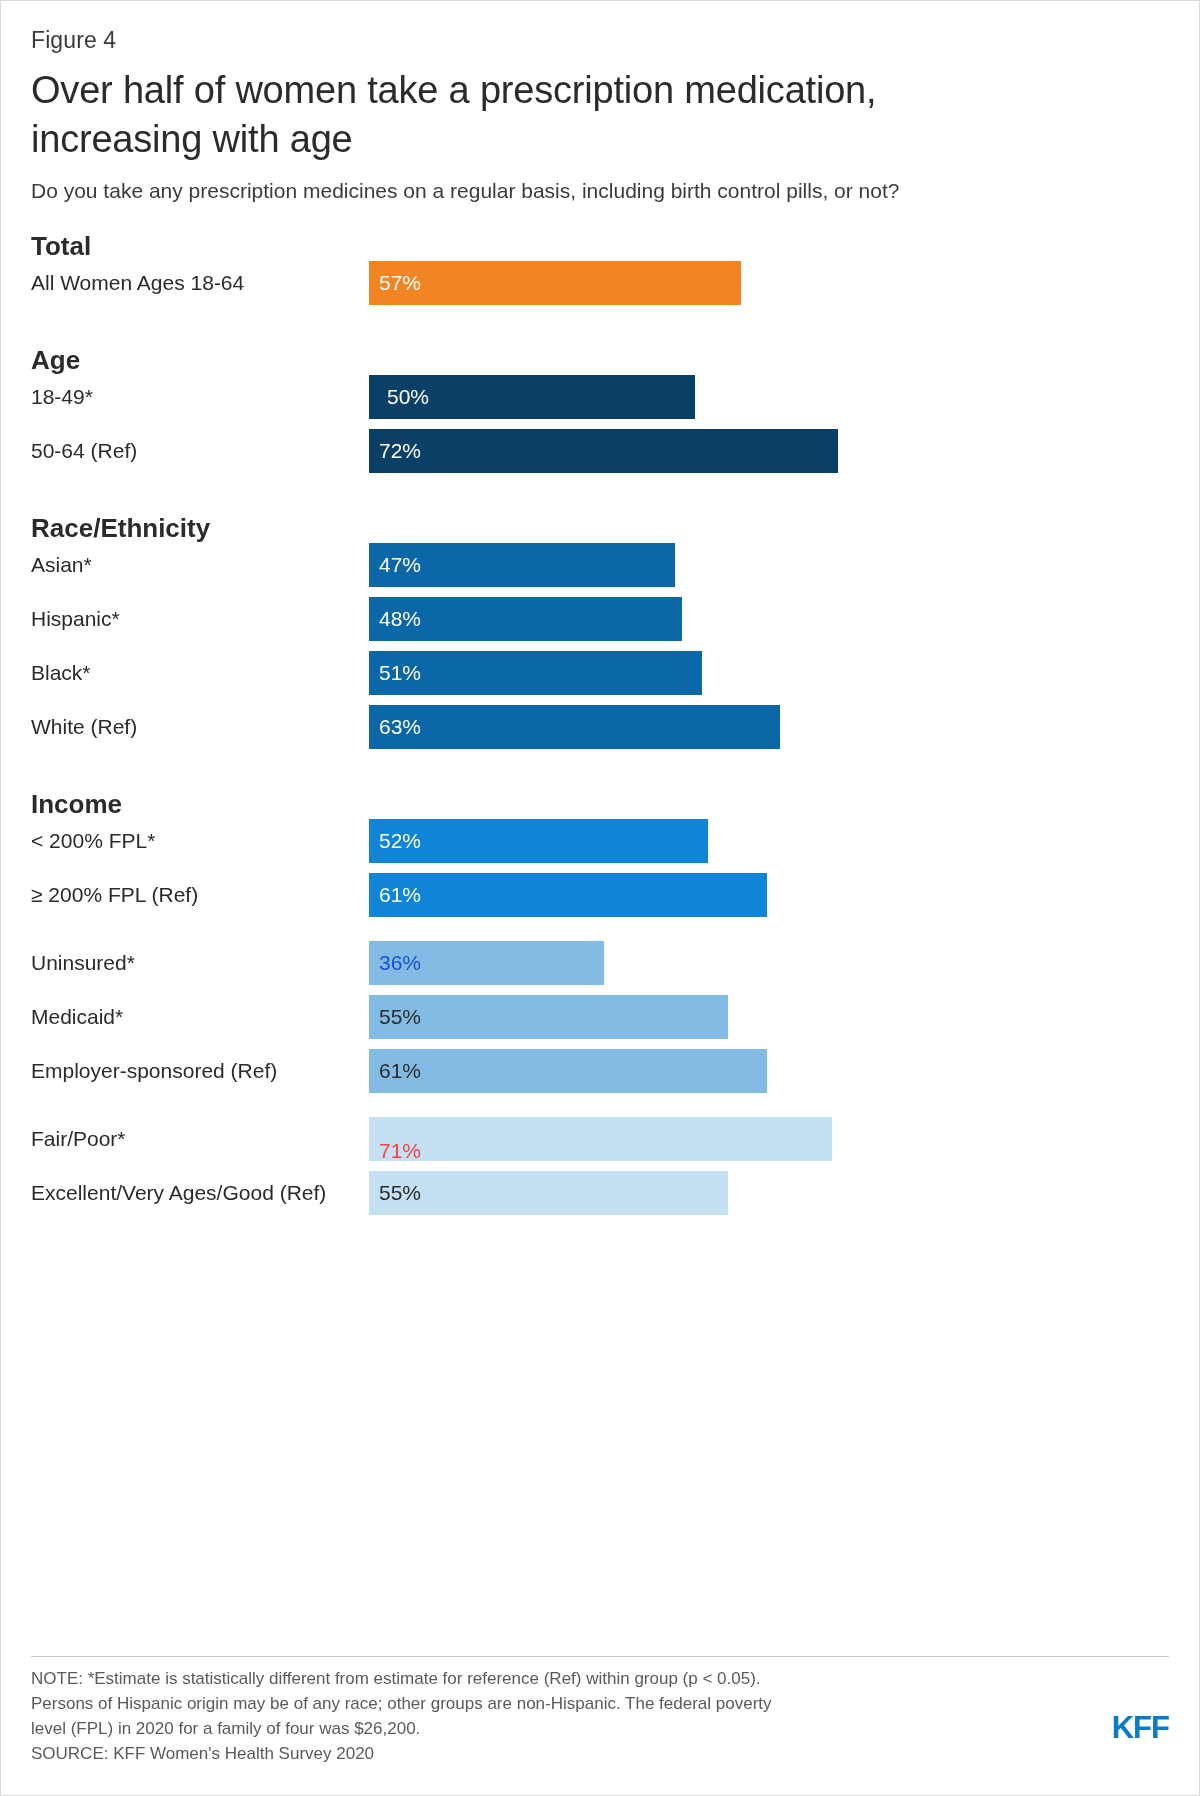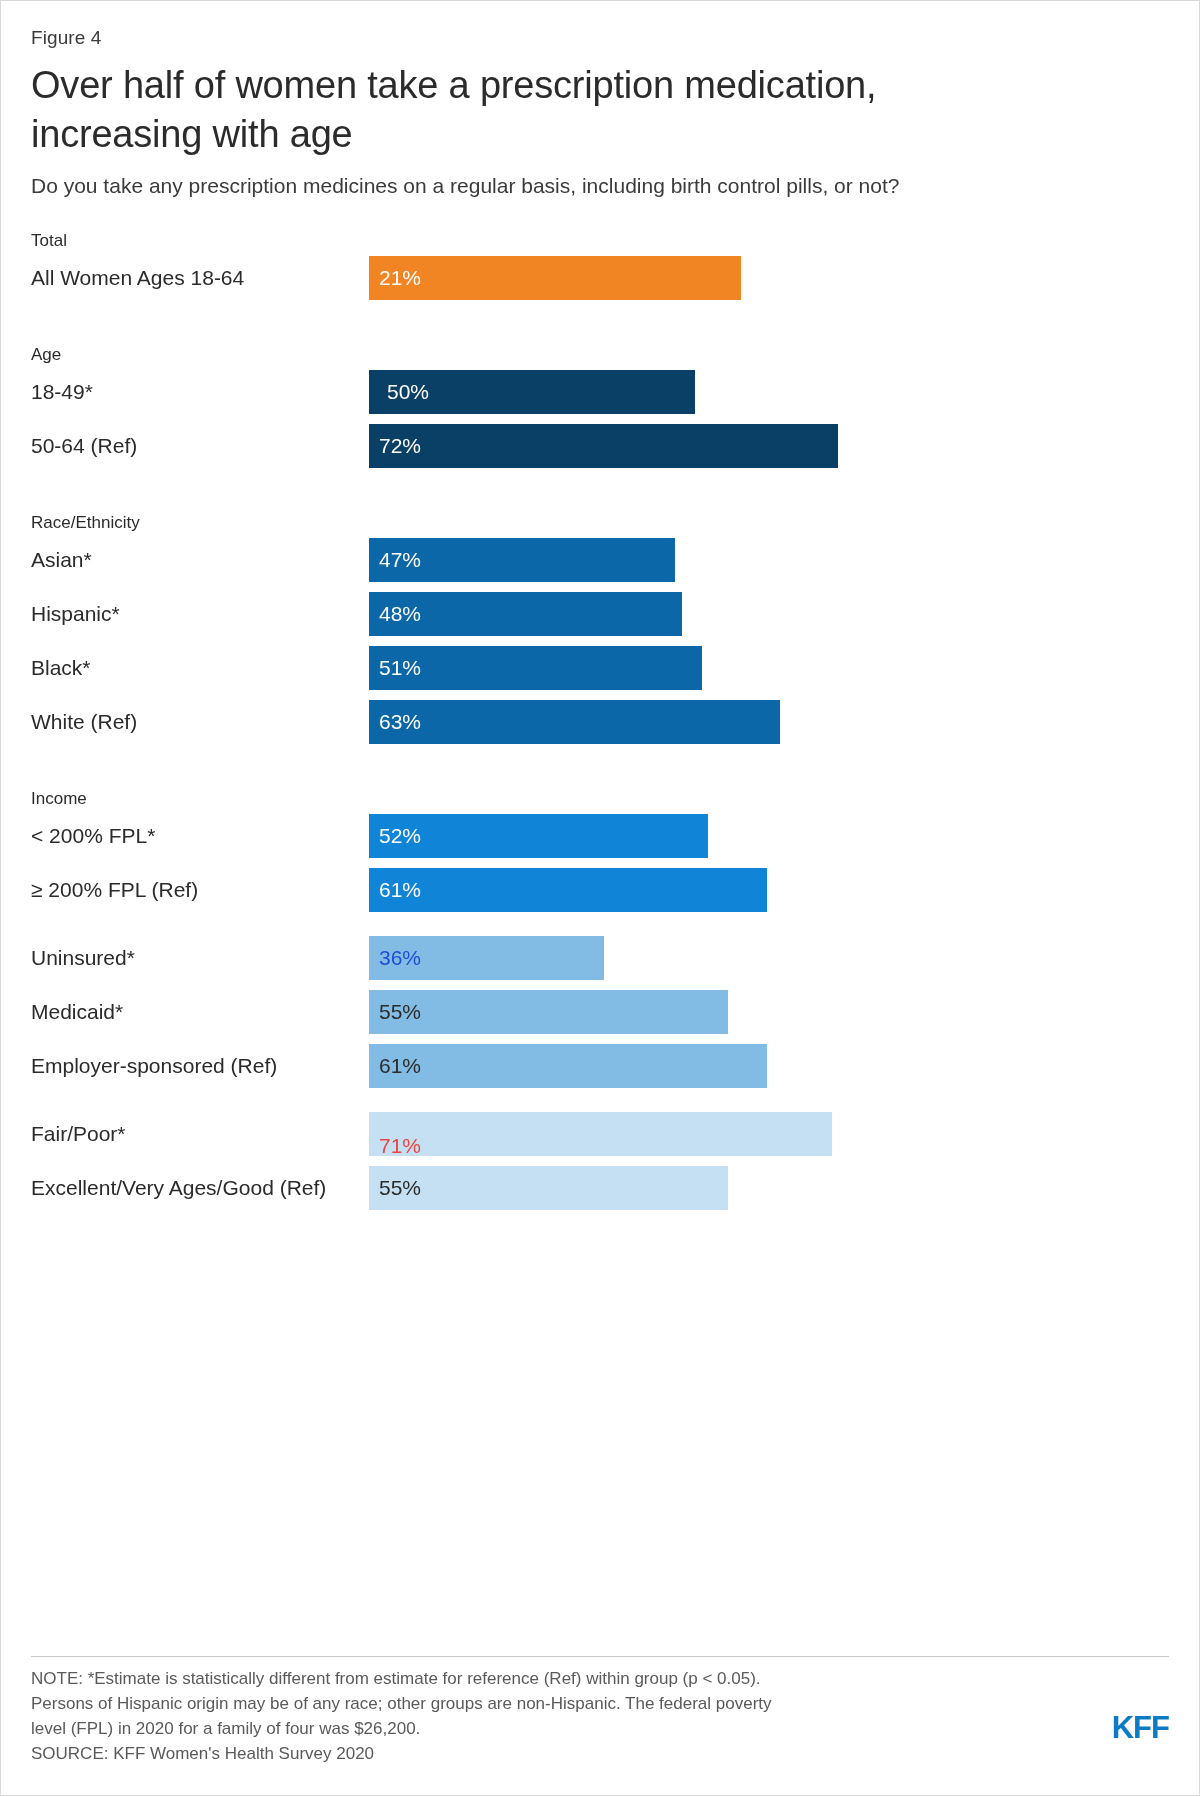--- a/index.html
+++ b/index.html
@@ -22,21 +22,21 @@
     overflow: hidden;
   }
   .inner {
     position: absolute;
     left: 30px;
     top: 26px;
     right: 30px;
   }
 
   .fig-label {
-    font-size: 19px;
+    font-size: 23px;
     color: #3b3b3b;
     letter-spacing: .1px;
     margin-bottom: 12px;
   }
   .title {
     font-size: 38px;
     line-height: 1.28;
     color: #2b2b2b;
     font-weight: 400;
     margin: 0 0 14px 0;
@@ -50,22 +50,22 @@
     max-width: 980px;
     margin: 0 0 26px 0;
   }
 
   
   .chart {
     position: relative;
     width: 1140px;
   }
   .group-header {
-    font-size: 17px;
-    font-weight: normal;
+    font-size: 26px;
+    font-weight: bold;
     color: #2b2b2b;
     height: 30px;
     line-height: 30px;
     margin-top: 16px;
   }
   .group-header.first { margin-top: 0; }
 
   .row {
     position: relative;
     height: 44px;
@@ -148,21 +148,21 @@
     <h1 class="title">Over half of women take a prescription medication, increasing with age</h1>
 
     <div class="subtitle">Do you take any prescription medicines on a regular basis, including birth control pills, or not?</div>
 
     <div class="chart" id="chart">
         <div class="group-header first">Total</div>
         <div class="row">
           <div class="row-label">All Women Ages 18-64</div>
           <div class="bar-track">
             <div class="bar" style="width: 371.64px; background: rgb(241, 133, 36);"></div>
-            <div class="bar-value" style="color: rgb(255, 255, 255);">21%</div>
+            <div class="bar-value" style="color: rgb(255, 255, 255);">57%</div>
           </div>
         </div>
         <div class="gap-sm"></div>
         <div class="group-header">Age</div>
         <div class="row">
           <div class="row-label">18-49*</div>
           <div class="bar-track">
             <div class="bar" style="width: 326px; background: rgb(10, 63, 102);"></div>
             <div class="bar-value" style="color: rgb(255, 255, 255); margin-left: 8px;">50%</div>
           </div>

